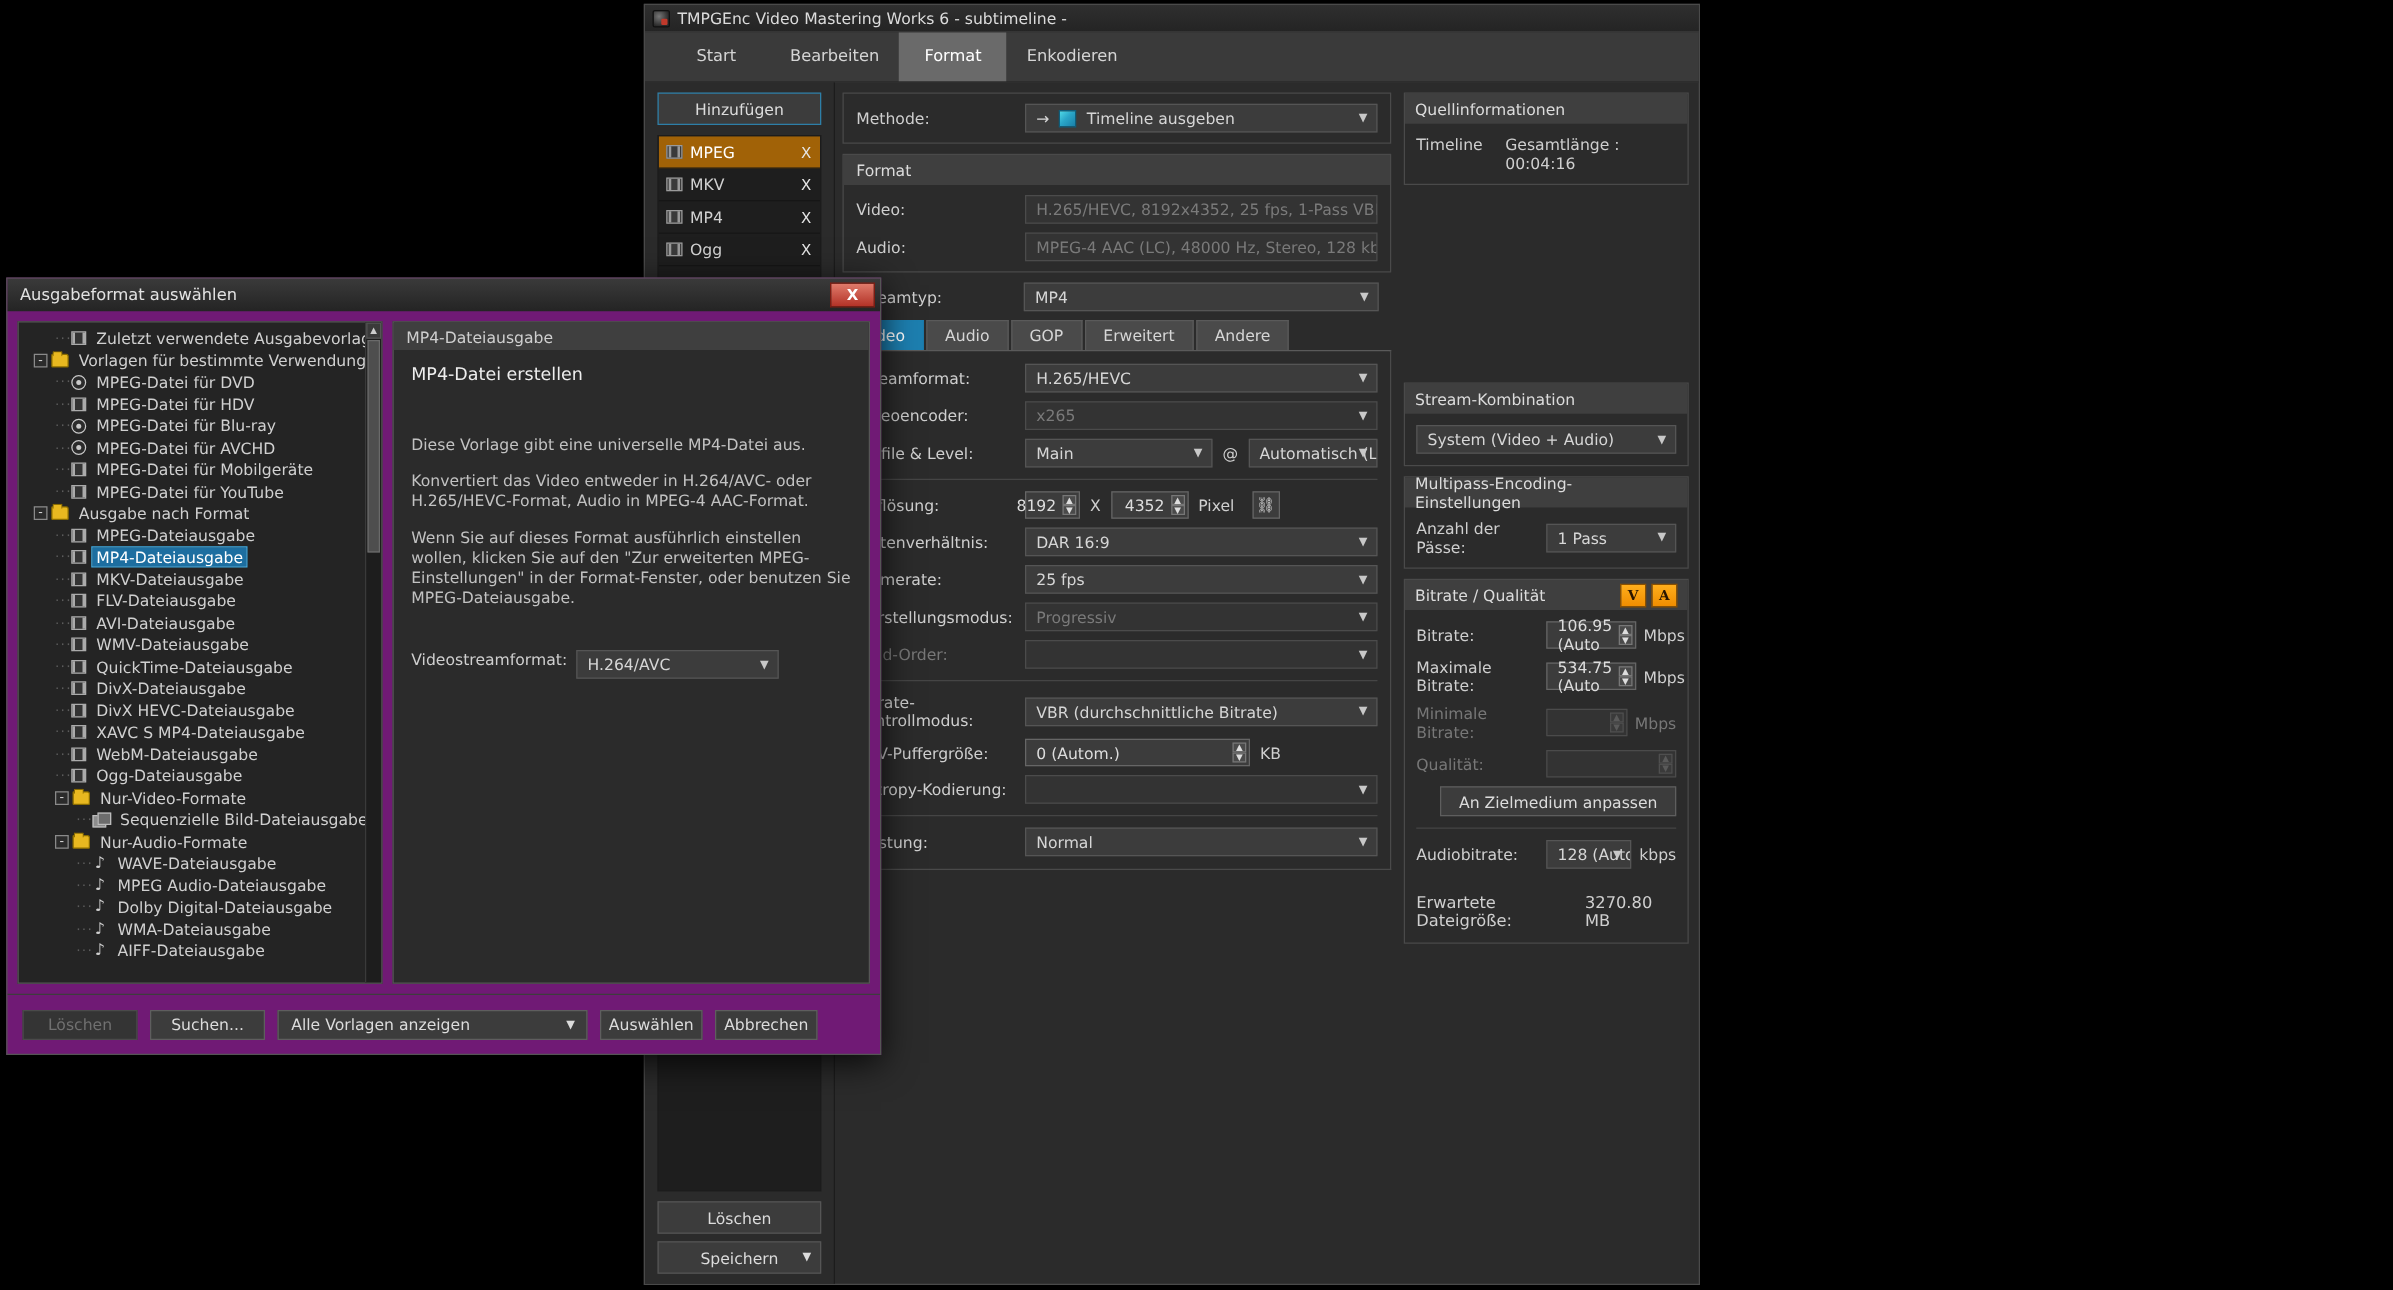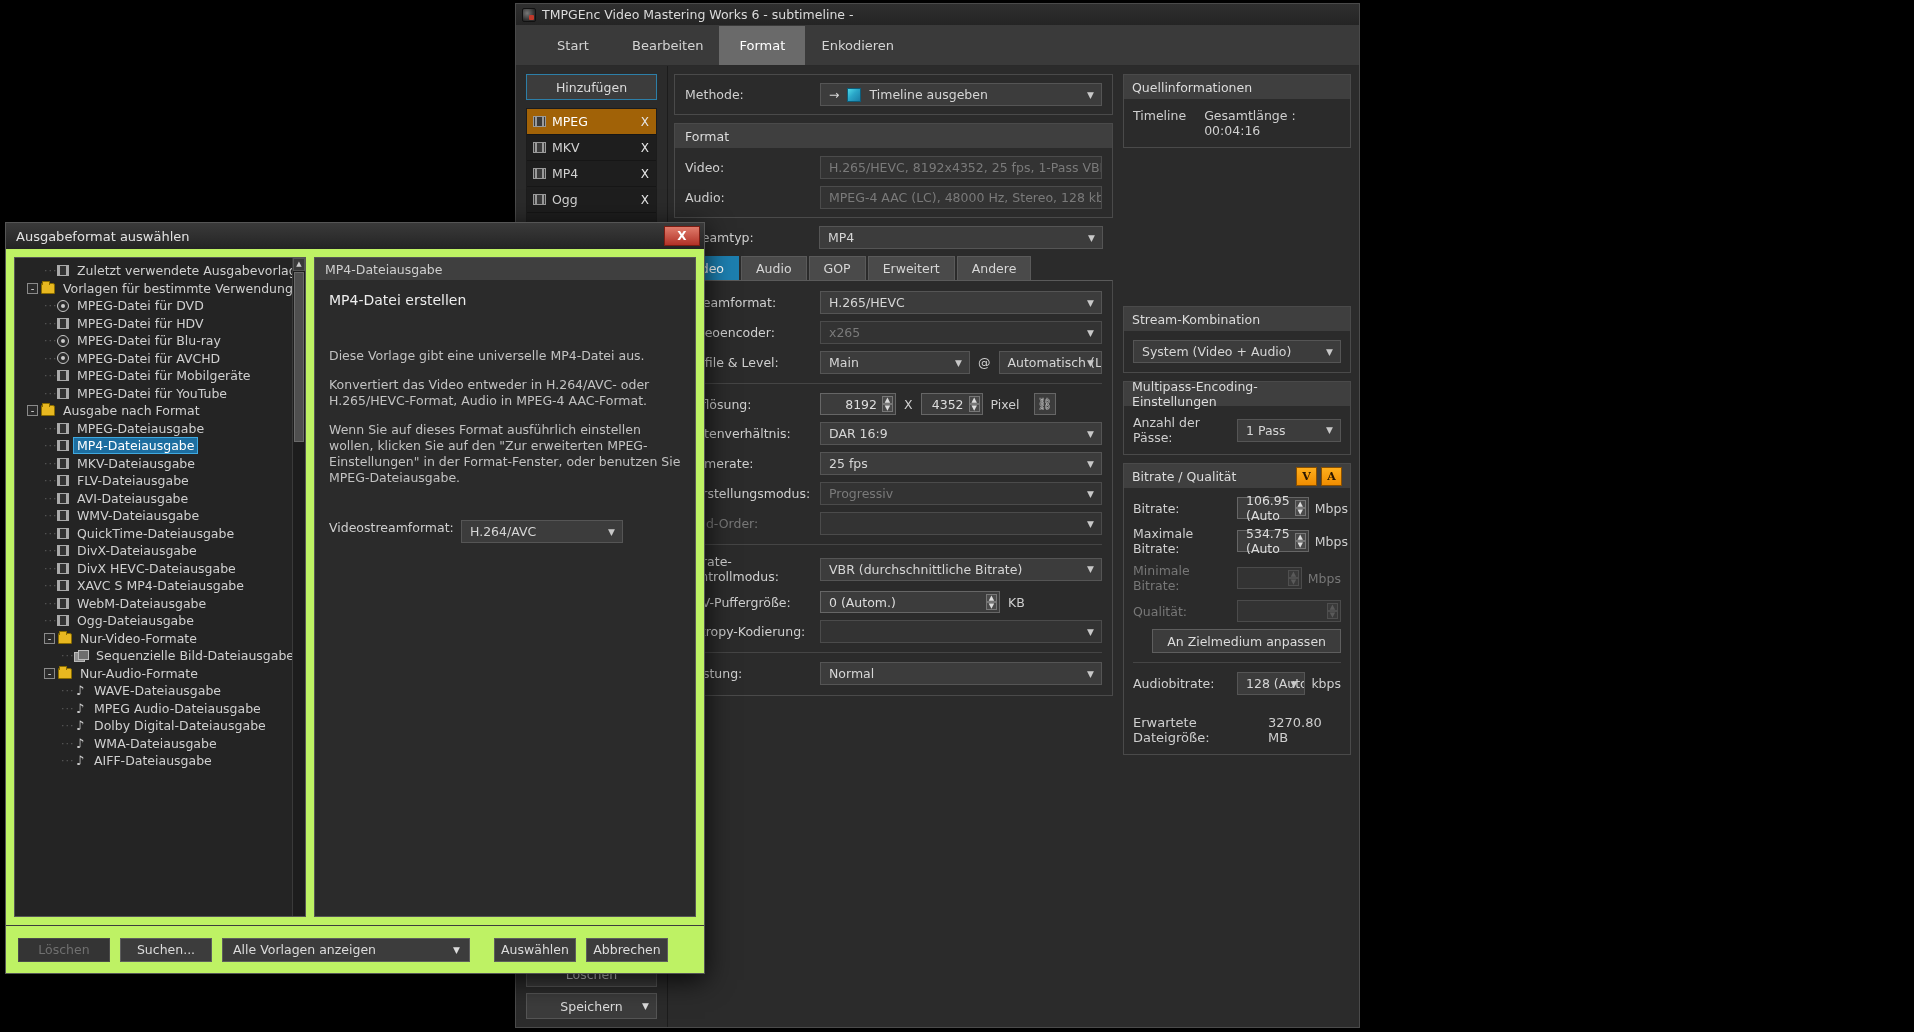--- a/index.html
+++ b/index.html
@@ -149,22 +149,22 @@
   }
   .rrow { display:flex; align-items:center; margin-bottom:7px; }
   .rlbl { width:104px; flex:none; font-size:12.5px; }
   .rlbl.dim { color:#777; }
   .unit { margin-left:6px; font-size:12.5px; color:#cfcfcf; }
   .unit.dim { color:#777; }
   #srcinfo-row { display:flex; gap:18px; font-size:12.5px; }
 
   
   #dialog {
-    position:absolute; left:5px; top:222px; width:700px; height:752px;
-    background:#bef264; border:1px solid #555; box-shadow:0 6px 26px rgba(0,0,0,.8);
+    position:absolute; left:5px; top:222px; width:700px; height:622px;
+    background:#701a75; border:1px solid #555; box-shadow:0 6px 26px rgba(0,0,0,.8);
   }
   #dlg-title {
     height:26px; background:linear-gradient(#3a3a3a,#242424);
     display:flex; align-items:center; justify-content:space-between; padding-left:10px;
     font-size:13px; color:#e2e2e2;
   }
   #dlg-close {
     width:36px;height:20px;margin-right:4px;
     background:linear-gradient(#e07b6b,#b23227); border:1px solid #7d1c12;
     color:#fff; font-size:12px; display:flex;align-items:center;justify-content:center;
@@ -380,21 +380,21 @@
           <div class="fld sel-fld">
             <span>Automatisch (Level 6.2 - High tier)</span>
             <span class="caret">▼</span>
           </div>
         </div>
 
         <div class="sep"></div>
 
         <div class="row">
           <div class="lbl">Auflösung:</div>
-          <div class="spin" style="width:76px;">
+          <div class="spin" style="width:44px;">
             <span>8192</span>
             <span class="arrows">
                 <i>▲</i>
                 <i>▼</i>
               </span>
           </div>
           <div style="margin:0 8px;font-size:12.5px;">X</div>
           <div class="spin" style="width:62px;">
             <span>4352</span>
             <span class="arrows">
@@ -784,20 +784,20 @@
     <div class="fbtn disabled" style="width:92px;">
       <span>Löschen</span>
     </div>
     <div class="fbtn" style="width:92px;">
       <span>Suchen...</span>
     </div>
     <div class="fbtn" id="fbtn-filter">
       <span>Alle Vorlagen anzeigen</span>
       <span class="caret">▼</span>
     </div>
-    <div class="fbtn" id="fbtn-select" style="margin-left:14px;">
+    <div class="fbtn" id="fbtn-select" style="">
       <span>Auswählen</span>
     </div>
     <div class="fbtn" id="fbtn-cancel">
       <span>Abbrechen</span>
     </div>
   </div>
 </div>
 
 </body></html>

